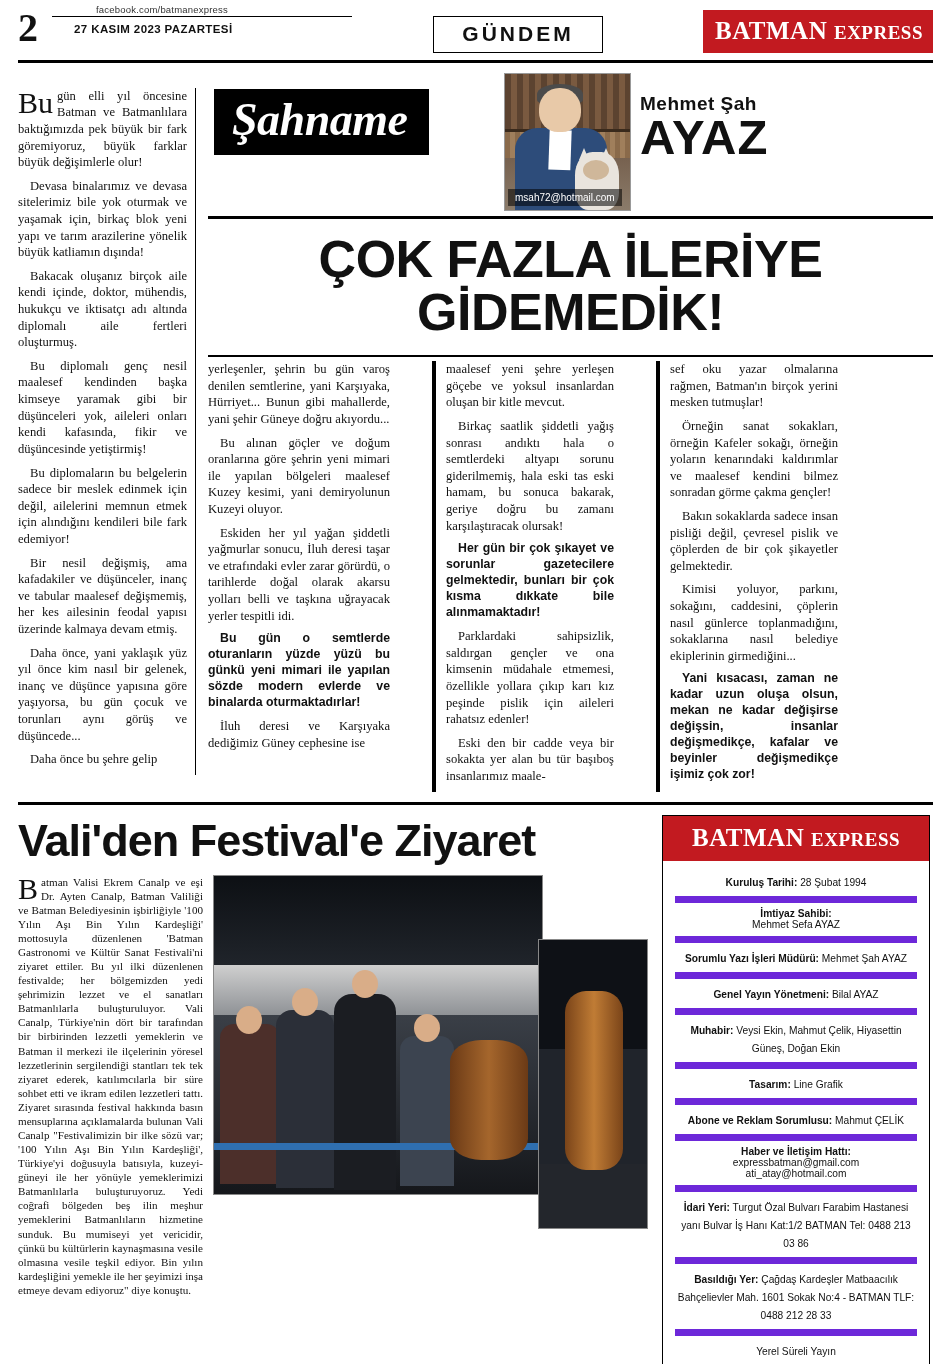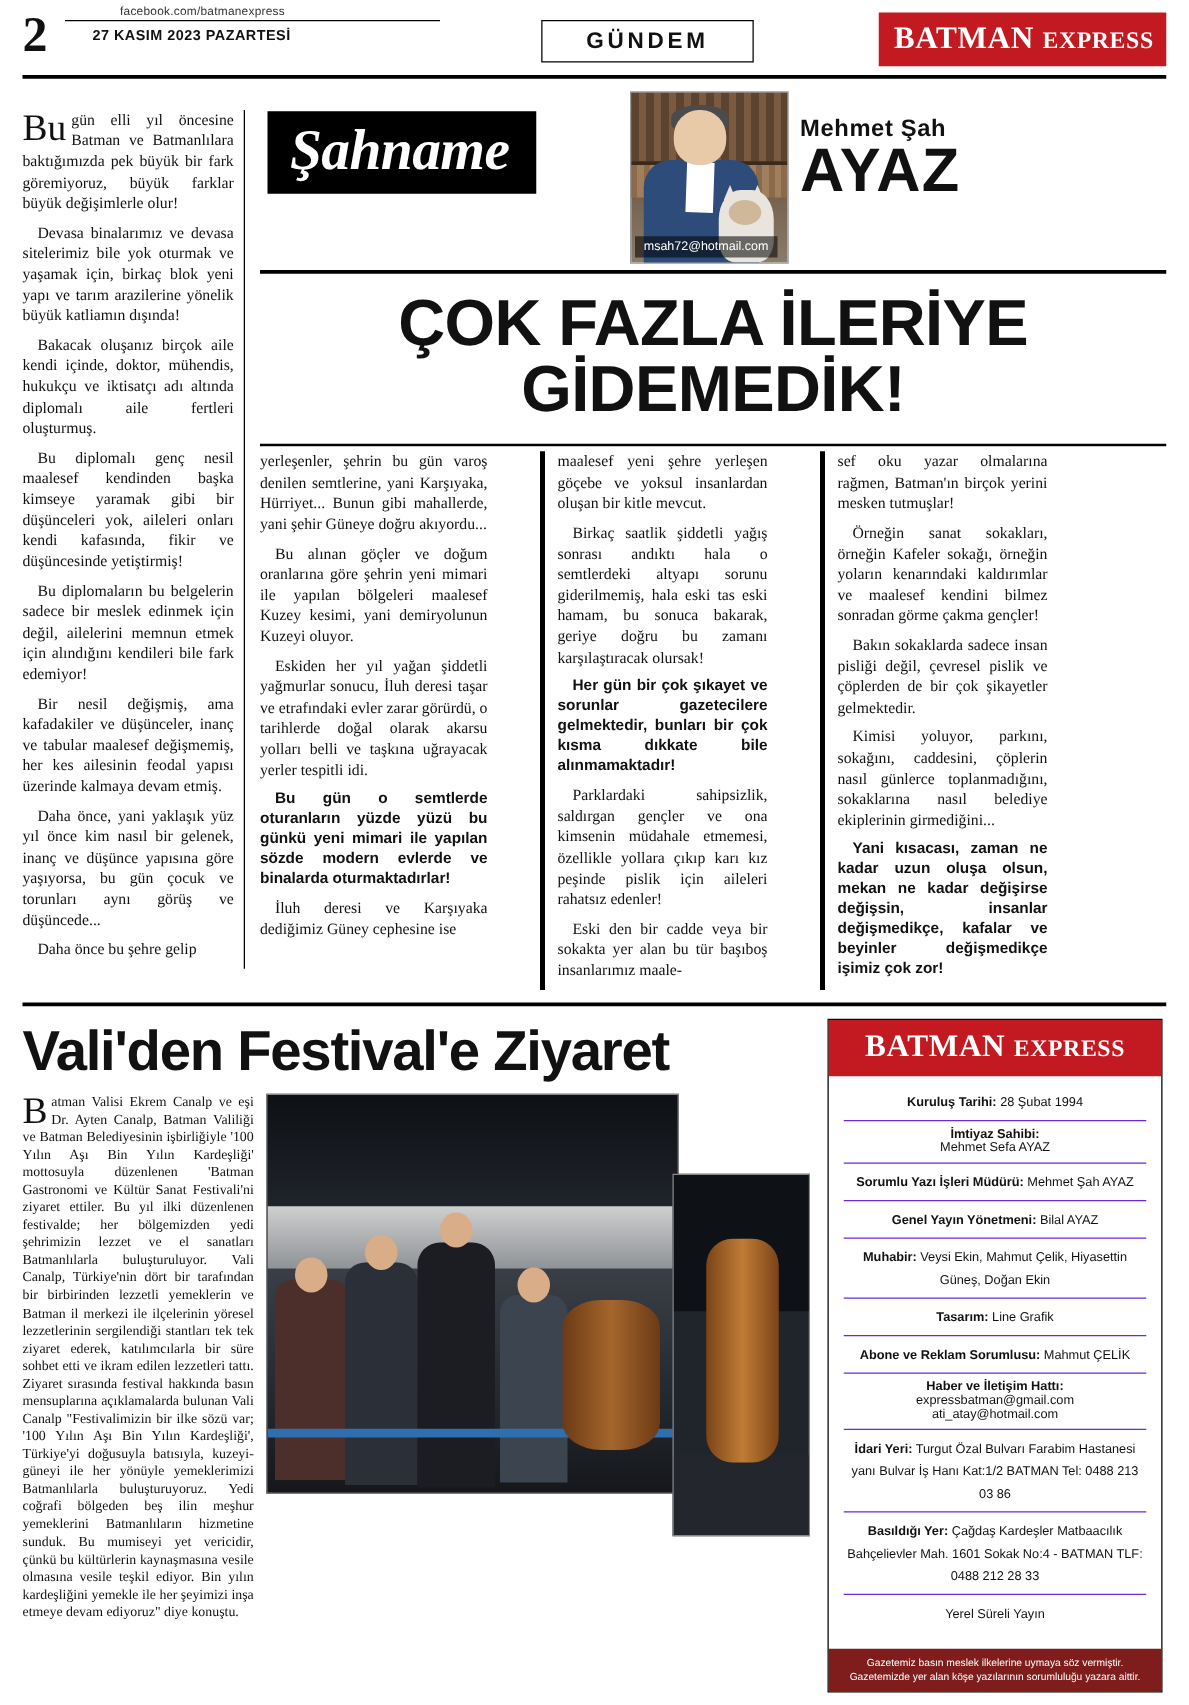--- a/index.html
+++ b/index.html
@@ -26,21 +26,21 @@
     font-size: 9.5px; color: #333; letter-spacing: .2px;
     border-bottom: 1.2px solid #000; padding-bottom: 1px; padding-left: 44px;
   }
   .date-line {
     font-size: 11.5px; font-weight: bold; letter-spacing: .4px;
     padding-top: 6px; padding-left: 22px;
   }
   .mast-section {
     position: absolute; left: 415px; top: 16px; width: 170px;
     border: 1.2px solid #000; text-align: center;
-    font-size: 18px; font-weight: bold; letter-spacing: 3px;
+    font-size: 21px; font-weight: bold; letter-spacing: 3px;
     padding: 5px 0 6px;
   }
   .mast-logo {
     position: absolute; right: 0; top: 10px;
     background: #c21a20; color: #fff;
     padding: 7px 10px 8px 12px;
     font-family: "Liberation Serif", serif;
     font-size: 25px; font-weight: bold; letter-spacing: .5px;
     white-space: nowrap;
   }
@@ -191,21 +191,21 @@
   .br {
     width: 268px; border: 1.5px solid #000; padding: 0;
   }
   .br-logo {
     background: #c21a20; color: #fff; text-align: center;
     font-family: "Liberation Serif", serif; font-weight: bold;
     font-size: 25px; padding: 8px 0 9px; letter-spacing: .5px;
   }
   .br-logo .small { font-size: 19px; }
   .imp { padding: 6px 12px 8px; }
-  .imp .row { text-align: center; padding: 5px 0 6px; border-bottom: 1px solid #6d28d9; }
+  .imp .row { text-align: center; padding: 5px 0 6px; border-bottom: 7px solid #6d28d9; }
   .imp .row:last-child { border-bottom: none; }
   .imp .lbl { font-size: 10.2px; font-weight: bold; }
   .imp .val { font-size: 10.2px; }
   .br-foot {
     background: #7f1d1d; color: #fff; font-size: 8.2px; line-height: 1.35;
     padding: 6px 8px; text-align: center; margin: 6px 0 0;
   }
 </style>
 </head>
 <body>

